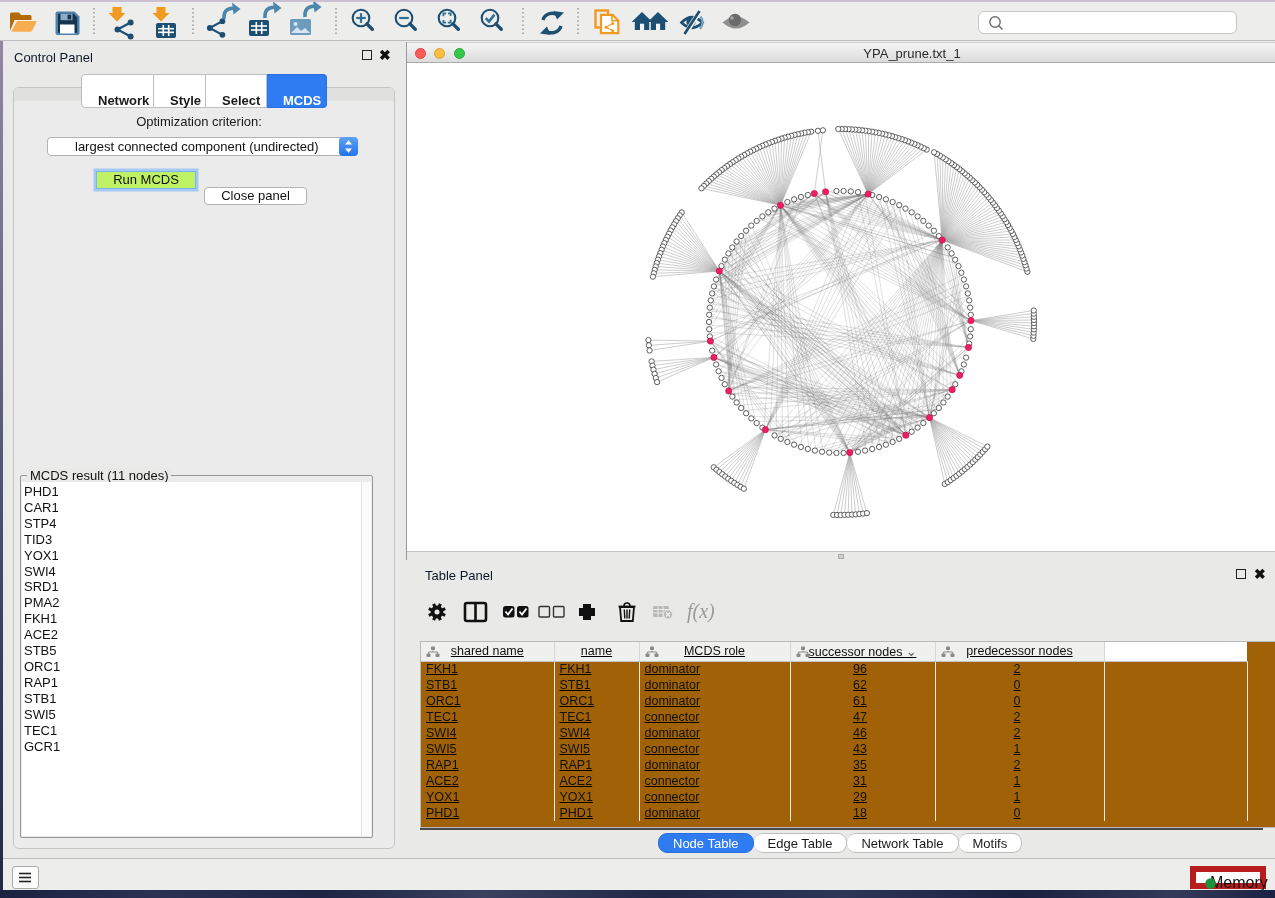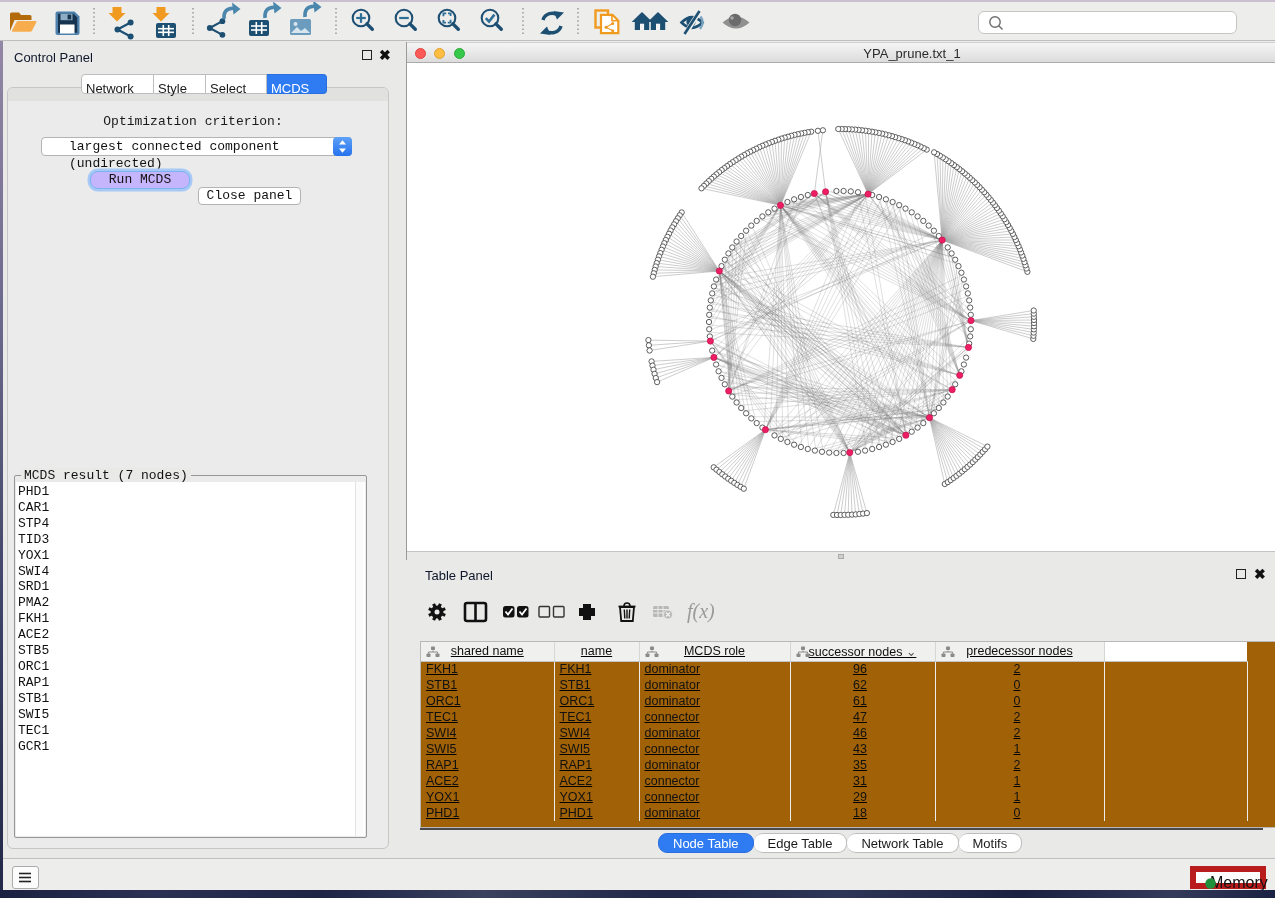--- a/index.html
+++ b/index.html
@@ -21,28 +21,28 @@
 .ptitle { font-size:13px; color:#0f172a; }
 .winbtn { position:absolute; width:10px; height:10px; border:1.6px solid #222; }
 .winx { position:absolute; font-size:14px; font-weight:bold; color:#111; line-height:10px; }
 
 .seg { position:absolute; height:20px; display:flex; font-size:13px; }
 .seg div { background:#fff; border:1px solid #bdbdbd; border-left:none; padding:0 11px; line-height:19px; color:#1a1a1a; }
 .seg div:first-child { border-left:1px solid #bdbdbd; border-radius:4px 0 0 4px; }
 .seg div:last-child { border-radius:0 4px 4px 0; }
 .seg div.sel { background:#2f7cf2; border-color:#2a6fe0; color:#fff; }
 #ctabs { left:78px; top:33px; }
-#ctabs div { padding:4px; text-align:left; }
+#ctabs div { padding:16px; text-align:right;font-weight:bold; }
 #ctabs div:nth-child(1){width:73px}#ctabs div:nth-child(2){width:52px}#ctabs div:nth-child(3){width:61px}#ctabs div:nth-child(4){width:60px}
-#cbody { left:4px; top:46px; width:382px; height:762px; background:#ebebeb; border:1px solid #c6c6c6; border-radius:6px;font-family:Liberation Mono, monospace; }
+#cbody { left:10px; top:46px; width:382px; height:762px; background:#ebebeb; border:1px solid #c6c6c6; border-radius:6px; }
 #cbodytop { left:0px; top:0px; width:380px; height:13px; background:#e1e1e0; border-radius:5px 5px 0 0; }
 #optlabel { left:-6px; top:26px; width:382px; text-align:center; font-size:13px; color:#1a1a1a; }
 #dropdown { left:33px; top:49px; width:311px; height:19px; background:#fff; border:1px solid #b3b3b3; border-radius:4px; font-size:13px; line-height:17px; color:#111; padding-left:27px; }
 #dropbtn { position:absolute; right:-1px; top:-1px; width:19px; height:19px; border-radius:4px; background:linear-gradient(#5ea1f7,#2572ee); }
-#runbtn { left:82px; top:83px; width:100px; height:18px; background:#c4b5fd; border:1px solid #7db2f0; border-radius:8px; box-shadow:0 0 0 2.5px #a7c9f5; font-size:13px; text-align:center; line-height:16px; color:#111; }
+#runbtn { left:82px; top:83px; width:100px; height:18px; background:#bef264; border:1px solid #7db2f0; border-radius:0; box-shadow:0 0 0 2.5px #a7c9f5; font-size:13px; text-align:center; line-height:16px; color:#111; }
 #closebtn { left:190px; top:83px; width:103px; height:18px; background:#fff; border:1px solid #b3b3b3; border-radius:4px; font-size:13px; text-align:center; line-height:16px; color:#111;margin-top:16px; }
 #fieldset { left:6px; top:387px; width:353px; height:363px; border:1px solid #979797; border-radius:2px; }
 #fieldlabel { position:absolute; left:6px; top:-8px; background:#e9e9e8; padding:0 3px; font-size:13px; color:#111; }
 #listbox { position:absolute; left:1px; top:6px; width:349px; height:354px; background:#fff; font-size:13px; color:#111; line-height:15.9px; padding:2px 0 0 2px; }
 #listscroll { position:absolute; right:3px; top:6px; width:8px; height:354px; background:#fbfbfb; border-left:1px solid #e3e3e3; }
 #ttitle { left:0; top:0; width:869px; height:26px; }
 #tblwrap { left:14px; top:81px; width:915px; height:187px; background:#a16207; border:1px solid #b8b8b8;text-decoration:underline; }
 table { border-collapse:collapse; font-size:12.5px; color:#111; table-layout:fixed; width:826px; }
 th { position:relative; font-weight:normal; background:#f0f0ef; border-bottom:1px solid #c4c4c4; border-right:1px solid #d6d6d6; height:19px; padding:0; }
 td { height:16px; padding:0 10px 0 5px; border-right:1px solid #ececec; overflow:hidden; white-space:nowrap; }
@@ -186,21 +186,21 @@
   <div id="cbody" class="abs">
       <div id="cbodytop" class="abs"></div>
     <div id="optlabel" class="abs">Optimization criterion:</div>
     <div id="dropdown" class="abs">largest connected component (undirected)<div id="dropbtn"><svg width="19" height="19">
             <path d="M9.5 3.2 L13 7.5 L6 7.5 Z" fill="#fff"></path>
             <path d="M9.5 15.8 L13 11.5 L6 11.5 Z" fill="#fff"></path>
           </svg></div></div>
     <div id="runbtn" class="abs">Run MCDS</div>
     <div id="closebtn" class="abs">Close panel</div>
     <div id="fieldset" class="abs">
-      <div id="fieldlabel">MCDS result (7 nodes)</div>
+      <div id="fieldlabel">MCDS result (11 nodes)</div>
       <div id="listbox">PHD1<br>CAR1<br>STP4<br>TID3<br>YOX1<br>SWI4<br>SRD1<br>PMA2<br>FKH1<br>ACE2<br>STB5<br>ORC1<br>RAP1<br>STB1<br>SWI5<br>TEC1<br>GCR1</div>
       <div id="listscroll"></div>
     </div>
   </div>
   <div class="seg" id="ctabs">
       <div>Network</div>
       <div>Style</div>
       <div>Select</div>
       <div class="sel">MCDS</div>
     </div>

